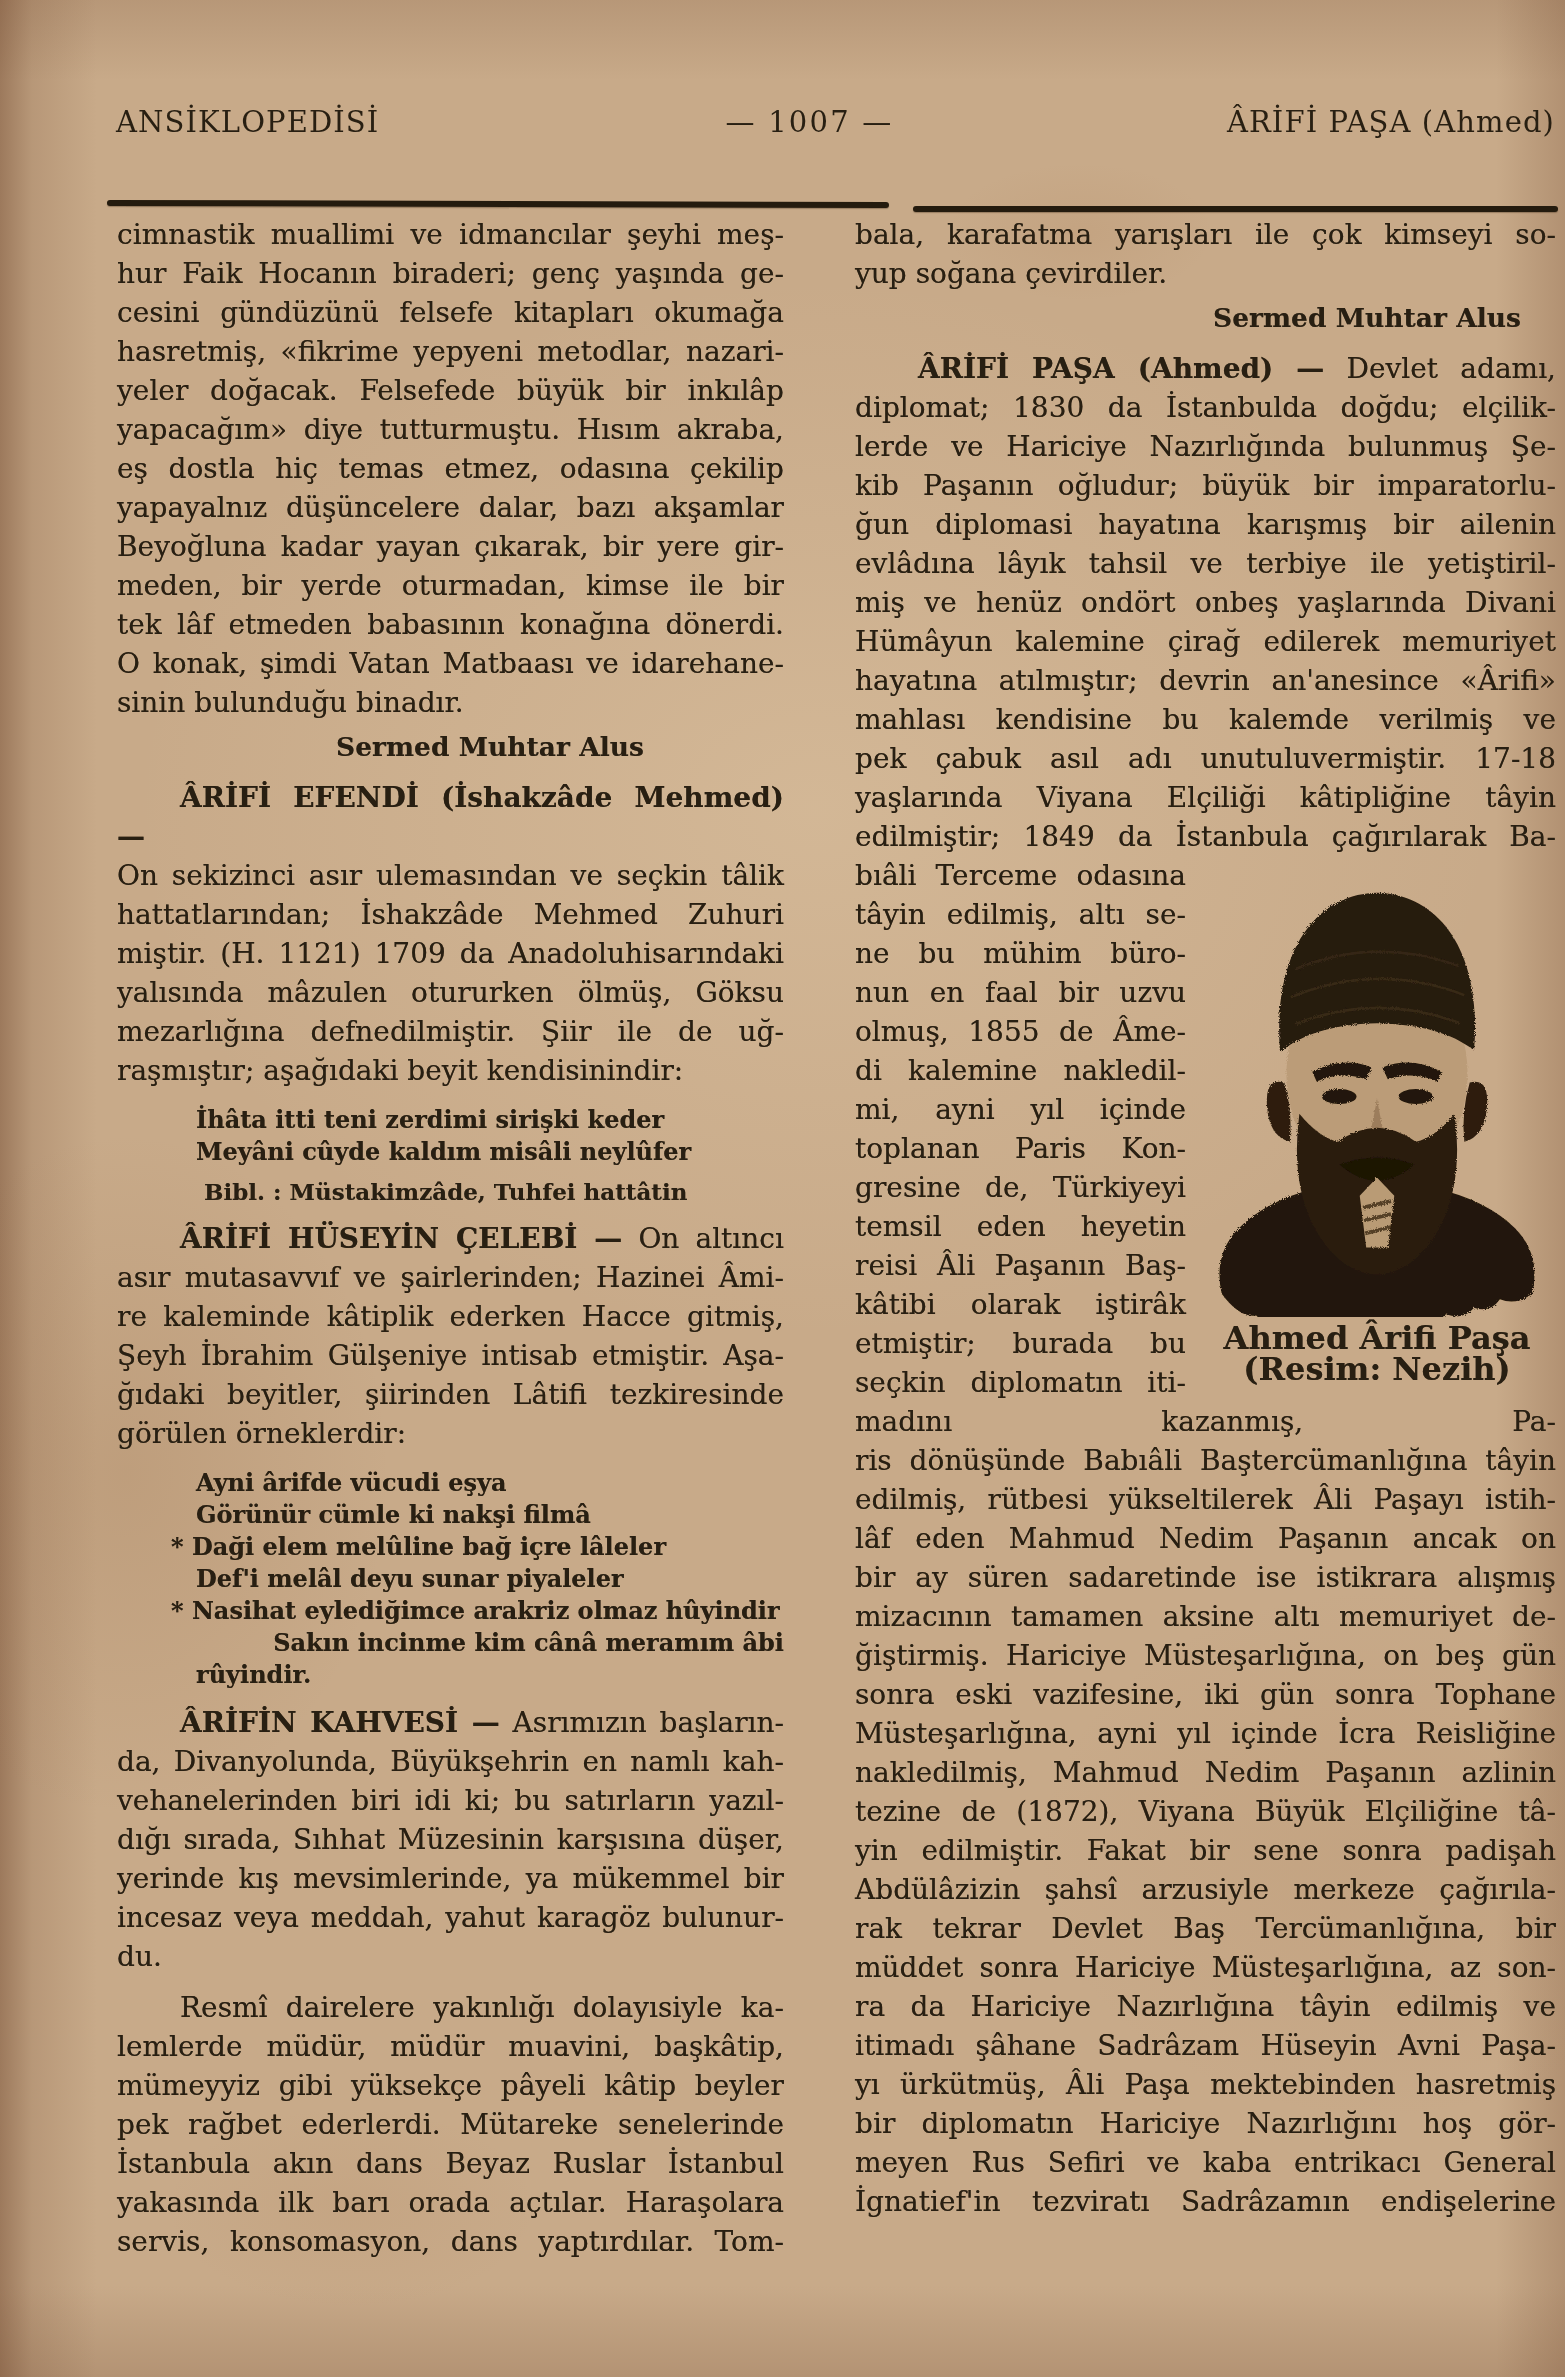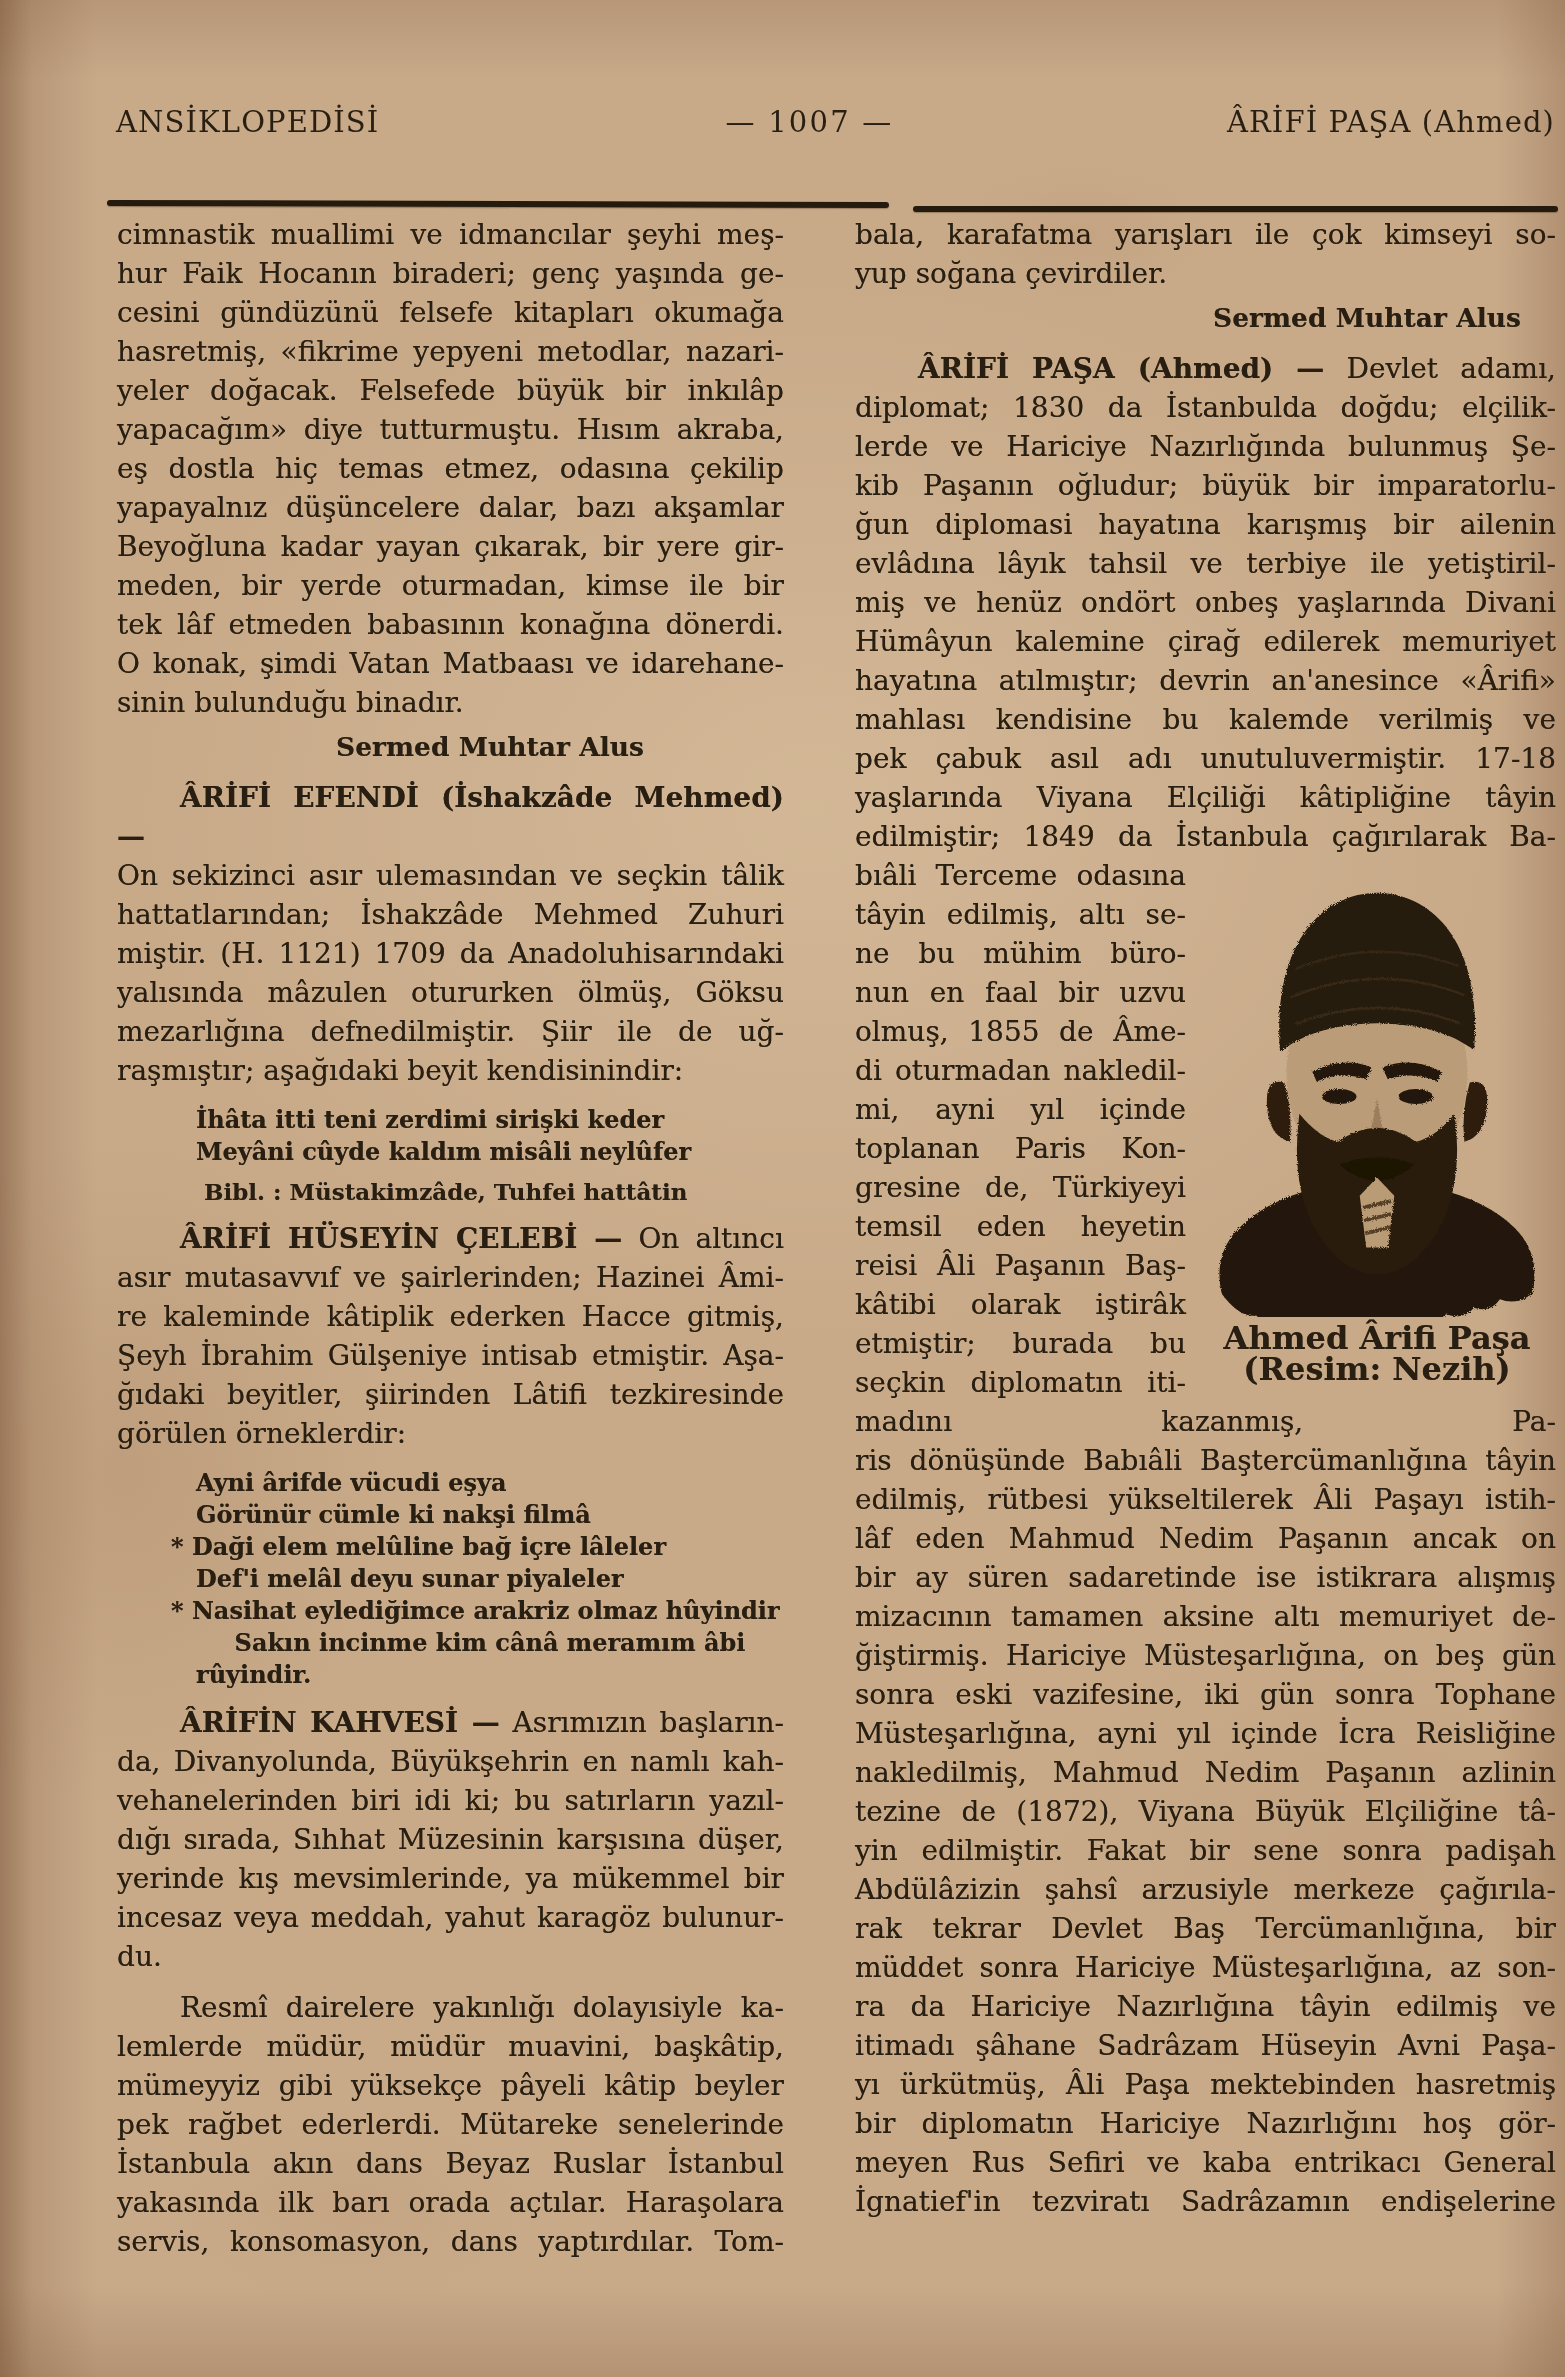--- a/index.html
+++ b/index.html
@@ -48,21 +48,21 @@
 
   .sig{font-weight:bold;text-align:right;font-size:26.5px;line-height:39px;
     margin:5.4px 0 4.3px;text-shadow:0 0 0.5px rgba(42,30,16,0.6);}
   #sig-left{padding-right:140px;}
   #sig-right{padding-right:35px;}
 
   .entry{margin-top:12px;}
 
   .poem{margin:14px 0 7.6px;padding-left:79px;font-weight:bold;
     font-size:24px;line-height:32px;}
-  .poem .line,.poem .line.last{text-align:center;text-align-last:left;}
+  .poem .line,.poem .line.last{text-align:right;text-align-last:left;}
   .poem .line.star{margin-left:-25px;}
 
   .bibl{padding-left:87px;font-weight:bold;font-size:23px;line-height:31px;
     margin:4.3px 0 10.8px;text-shadow:0 0 0.5px rgba(42,30,16,0.55);}
 
   figure.portrait{float:right;width:358px;margin:5.4px 0 8.6px 12px;padding:0;}
   .portrait svg{display:block;width:358px;height:455px;}
   .caption{text-align:center;font-weight:bold;font-size:32px;line-height:31px;
     margin-top:6.5px;text-shadow:0 0 0.5px rgba(42,30,16,0.6);}
   .clearfloat{clear:both;}
@@ -213,21 +213,21 @@
         </svg>
         <figcaption class="caption">Ahmed Ârifi Paşa</figcaption>
         <figcaption class="caption" style="margin-top:0;">(Resim: Nezih)</figcaption>
       </figure>
       <div class="para flush-last">
           <div class="line">bıâli Terceme odasına</div>
           <div class="line">tâyin edilmiş, altı se-</div>
           <div class="line">ne bu mühim büro-</div>
           <div class="line">nun en faal bir uzvu</div>
           <div class="line">olmuş, 1855 de Âme-</div>
-          <div class="line">di oturmadan nakledil-</div>
+          <div class="line">di kalemine nakledil-</div>
           <div class="line">mi, ayni yıl içinde</div>
           <div class="line">toplanan Paris Kon-</div>
           <div class="line">gresine de, Türkiyeyi</div>
           <div class="line">temsil eden heyetin</div>
           <div class="line">reisi Âli Paşanın Baş-</div>
           <div class="line">kâtibi olarak iştirâk</div>
           <div class="line">etmiştir; burada bu</div>
           <div class="line">seçkin diplomatın iti-</div>
           <div class="line last">madını kazanmış, Pa-</div>
         </div>

